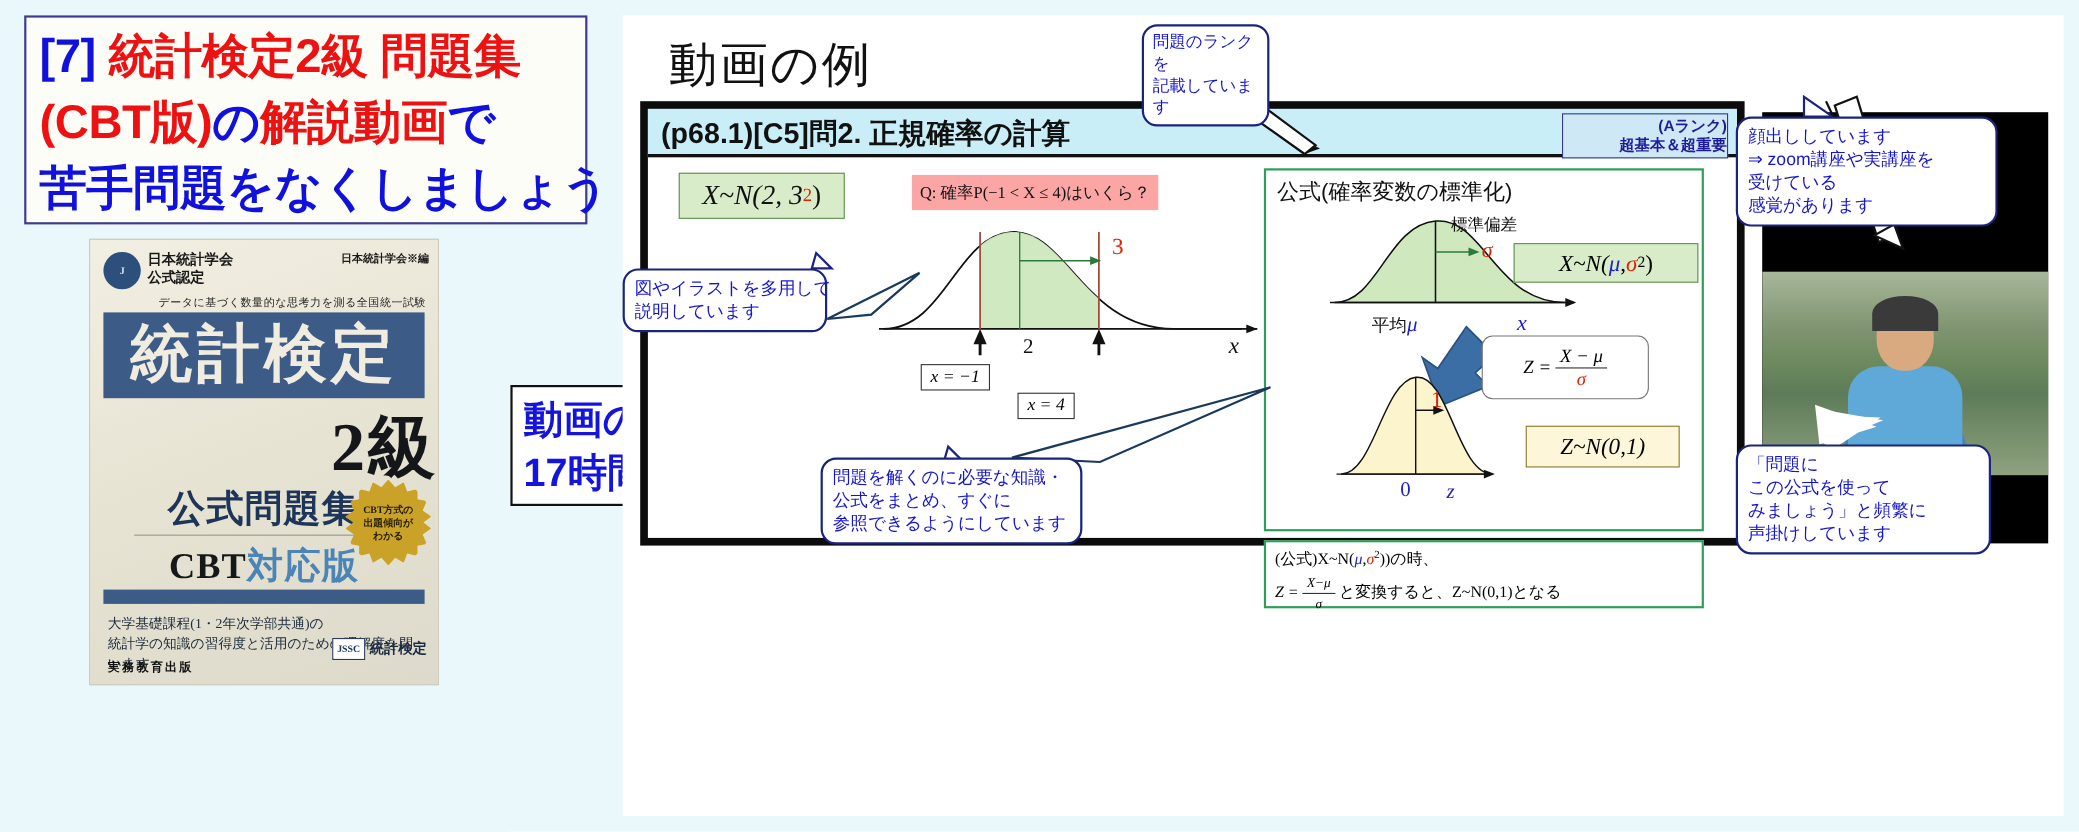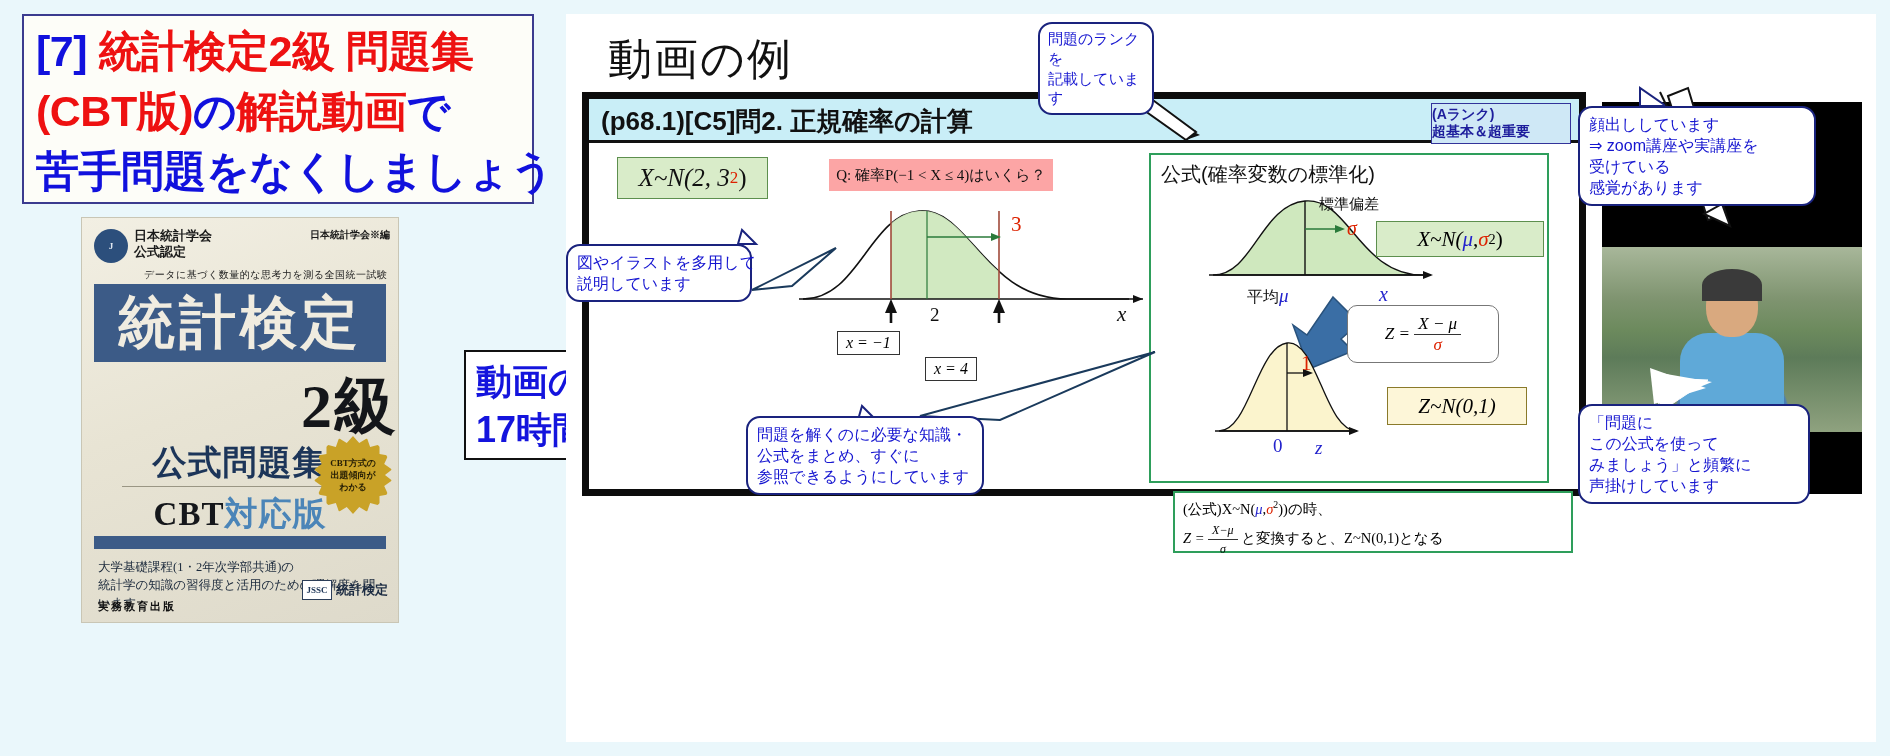--- a/index.html
+++ b/index.html
@@ -96,23 +96,23 @@
     position:absolute;left:16px;top:78px;width:1004px;height:404px;
     border:7px solid #0c0c0c;background:#ffffff;box-sizing:border-box;
   }
   #slide-title{
     position:absolute;left:0;top:0;right:0;height:44px;background:#c9eef7;
     border-bottom:3px solid #111;
     font-size:26px;font-weight:bold;color:#111;line-height:44px;padding-left:12px;
     box-sizing:border-box;white-space:nowrap;
   }
   #rank-badge{
-    position:absolute;right:8px;top:4px;width:140px;
+    position:absolute;right:8px;top:4px;width:151px;
     background:#cfe8f6;border:1px solid #33339a;box-sizing:border-box;
-    text-align:left;color:#1d1d9c;font-weight:bold;font-size:14px;line-height:1.2;
+    text-align:right;color:#1d1d9c;font-weight:bold;font-size:14px;line-height:1.2;
     padding:2px 0 3px;
   }
 
   
   .chip{
     position:absolute;background:#d9ecc9;border:1px solid #5d8f4e;
     font-family:"Liberation Serif","DejaVu Serif",serif;
     color:#111;box-sizing:border-box;
   }
   #chip-xn{left:28px;top:58px;width:151px;height:42px;font-size:25px;
@@ -167,21 +167,21 @@
     font-family:"Liberation Serif",serif;font-size:21px;
     display:flex;align-items:center;justify-content:center;
   }
   #lbl-zero{position:absolute;left:122px;top:280px;font-size:19px;color:#2222cc;font-family:"Liberation Serif",serif;}
   #lbl-zaxis{position:absolute;left:164px;top:282px;font-size:19px;color:#2222cc;font-family:"Liberation Serif",serif;font-style:italic;}
   #lbl-one{position:absolute;left:150px;top:196px;font-size:21px;color:#dd2200;font-family:"Liberation Serif",serif;}
 
   #fbottom{
     position:absolute;left:560px;top:392px;width:400px;height:62px;
     border:2px solid #2e9e5b;background:#fff;box-sizing:border-box;
-    padding:5px 8px;font-family:"Liberation Serif",serif;font-size:14.5px;line-height:1.5;margin-left:24px;
+    padding:5px 8px;font-family:"Liberation Serif",serif;font-size:14.5px;line-height:1.5;
   }
 
   
   #video{
     position:absolute;left:1036px;top:88px;width:260px;height:392px;
     background:#000;overflow:hidden;
   }
   #video .photo{
     position:absolute;left:0;top:145px;width:260px;height:185px;
     background:

